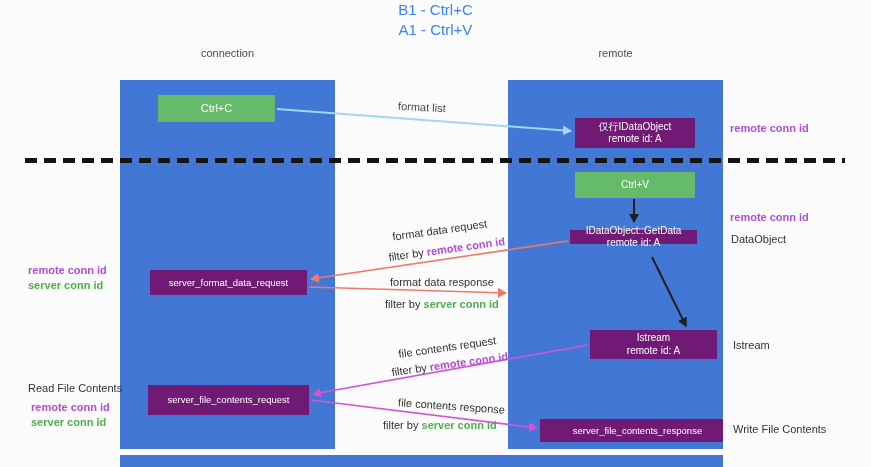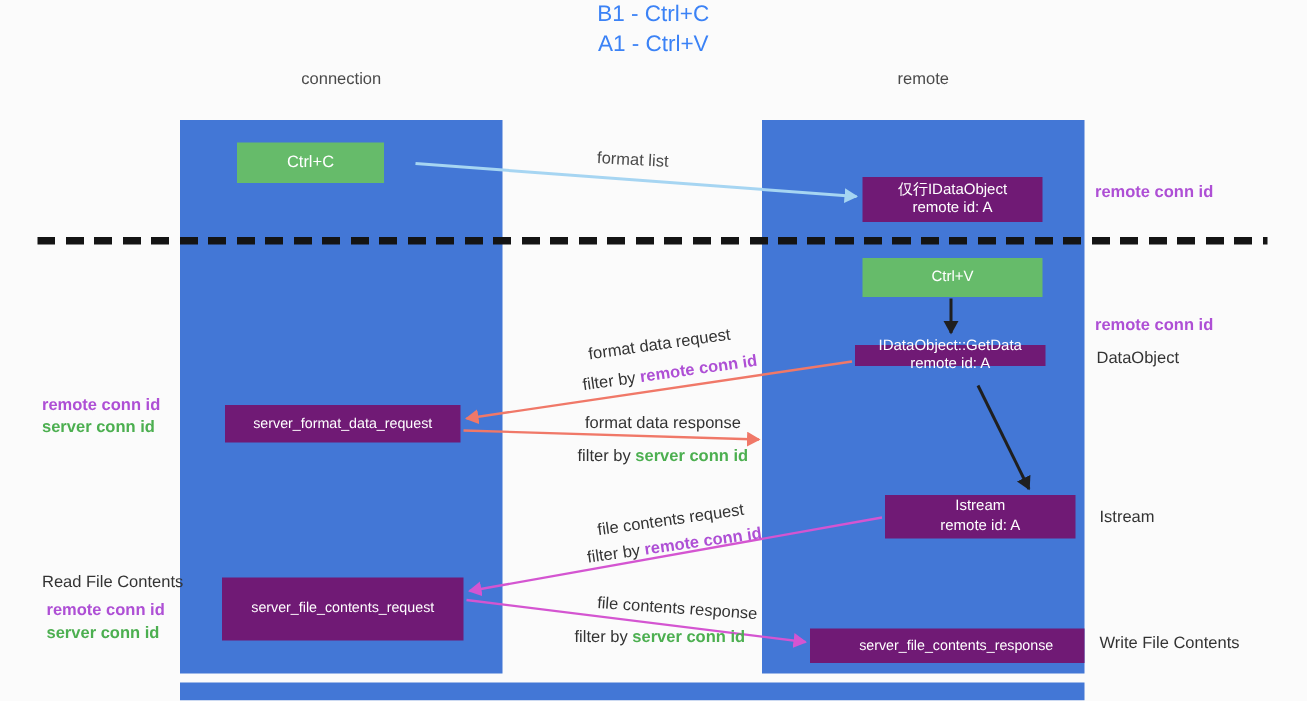--- a/index.html
+++ b/index.html
@@ -59,21 +59,21 @@
     </defs>
     <line x1="277" y1="109" x2="571" y2="131" stroke="#A6D5F2" stroke-width="2" marker-end="url(#mblue)"></line>
     <line x1="634" y1="199" x2="634" y2="222" stroke="#1f1f1f" stroke-width="2" marker-end="url(#mblack)"></line>
     <line x1="652" y1="257" x2="686" y2="326" stroke="#1f1f1f" stroke-width="2" marker-end="url(#mblack)"></line>
     <line x1="568" y1="241" x2="311" y2="279" stroke="#F07868" stroke-width="1.6" marker-end="url(#msalmon)"></line>
     <line x1="309" y1="287" x2="506" y2="293" stroke="#F07868" stroke-width="1.6" marker-end="url(#msalmon)"></line>
     <line x1="588" y1="345" x2="313" y2="394" stroke="#D455D1" stroke-width="1.6" marker-end="url(#mmagenta)"></line>
     <line x1="311" y1="400" x2="537" y2="428" stroke="#D455D1" stroke-width="1.6" marker-end="url(#mmagenta)"></line>
   </svg>
 
-  <div class="abs box green" style="left:158px; top:95px; width:98px; height:27px; font-size:11px;">
+  <div class="abs box green" style="left:158px; top:95px; width:117px; height:27px; font-size:11px;">
     <div>Ctrl+C</div>
   </div>
 
   <div class="abs box orange" style="left:575px; top:118px; width:120px; height:30px; font-size:10px;">
     <div>仅行IDataObject</div>
     <div>remote id: A</div>
   </div>
 
   <div class="abs box green" style="left:575px; top:172px; width:120px; height:26px; font-size:10px;">
     <div>Ctrl+V</div>
@@ -87,21 +87,21 @@
   <div class="abs box orange" style="left:150px; top:270px; width:157px; height:25px; font-size:9.5px;">
     <div>server_format_data_request</div>
   </div>
 
 
   <div class="abs box orange" style="left:590px; top:330px; width:127px; height:29px; font-size:10px;">
     <div>Istream</div>
     <div>remote id: A</div>
   </div>
 
-  <div class="abs box orange" style="left:148px; top:385px; width:161px; height:42px; font-size:9.5px;">
+  <div class="abs box orange" style="left:148px; top:385px; width:161px; height:30px; font-size:9.5px;">
     <div>server_file_contents_request</div>
   </div>
 
   <div class="abs box orange" style="left:540px; top:419px; width:171px; height:23px; font-size:9.5px;padding-left:12px;">
     <div>server_file_contents_response</div>
   </div>
 
   <div class="abs lbl muted" style="left:398px; top:101px; transform:rotate(3deg);">format list</div>
 
   <div class="abs lbl" style="left:392px; top:224px; transform:rotate(-8deg);">format data request</div>

